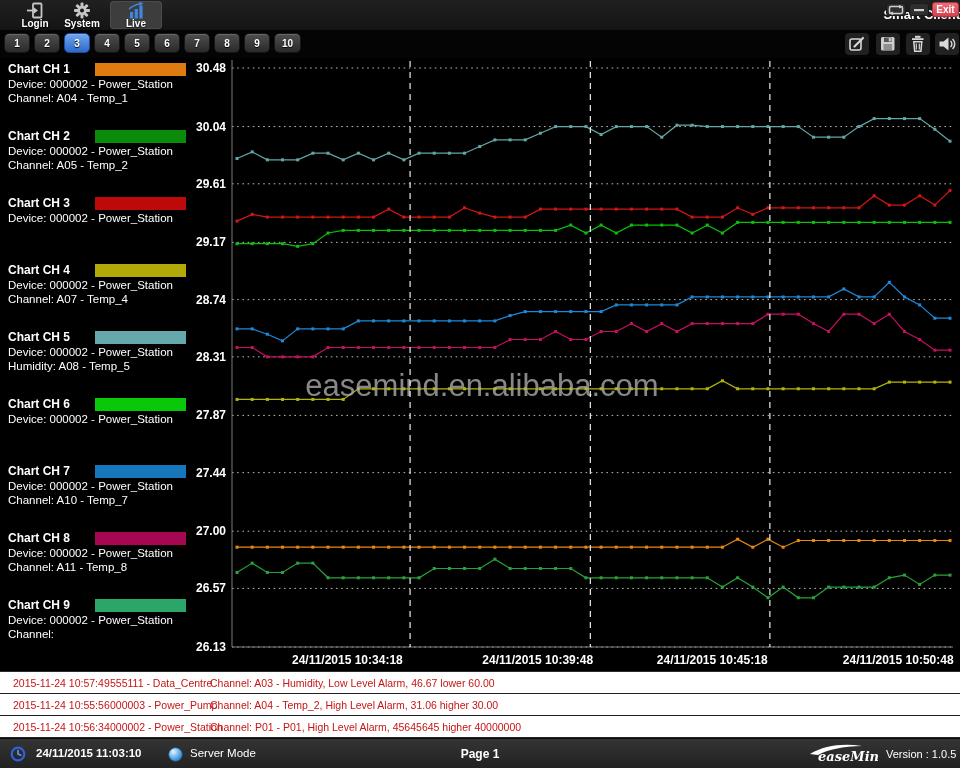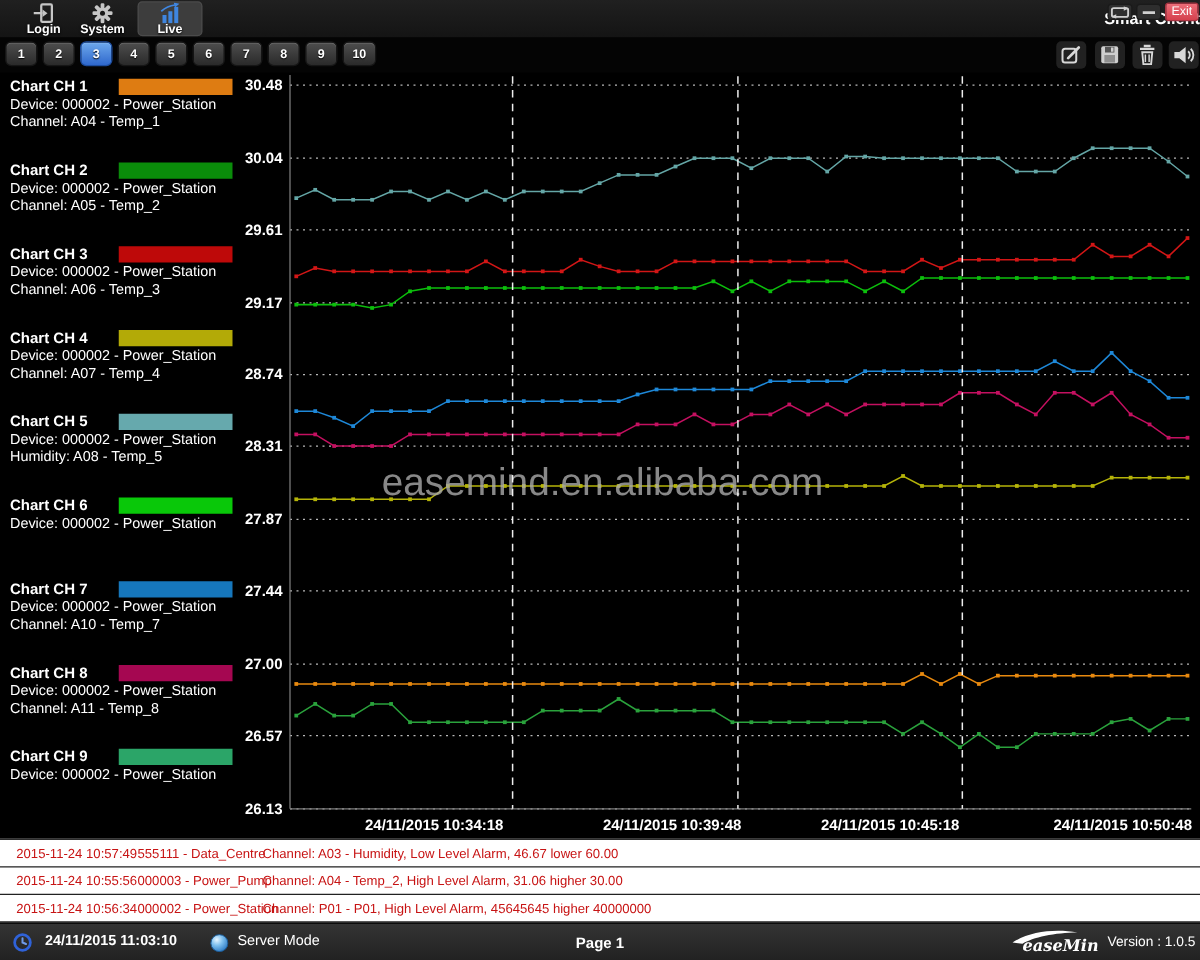--- a/index.html
+++ b/index.html
@@ -7,21 +7,21 @@
   .app{position:relative;width:960px;height:768px;background:#000;}
 
   
   .topbar{position:absolute;left:0;top:0;width:960px;height:30px;background:linear-gradient(#202020,#141414);}
   .nav-btn{position:absolute;top:1px;height:28px;display:flex;flex-direction:column;align-items:center;cursor:pointer;border-radius:4px;}
   .nav-btn .ic{height:17px;margin-top:1px;}
   .nav-lbl{font-size:10px;font-weight:bold;color:#fff;line-height:10px;text-shadow:0 1px 2px #000;}
   .nav-btn.active{background:#3d3d3d;box-shadow:inset 0 0 0 1px #4b4b4b;}
   .title{position:absolute;left:0;right:0;top:7px;text-align:right;color:#fff;font-size:13px;font-weight:bold;pointer-events:none;}
   .winbtn{position:absolute;border-radius:3px;background:#2e2e2e;border:1px solid #1a1a1a;display:flex;align-items:center;justify-content:center;cursor:pointer;box-sizing:border-box;}
-  .winbtn.exit{background:linear-gradient(#ee6d78,#d4414e);border:1px solid #a83341;color:#fff;font-size:10px;font-weight:normal;}
+  .winbtn.exit{background:linear-gradient(#ee6d78,#d4414e);border:1px solid #a83341;color:#fff;font-size:10px;font-weight:bold;}
 
   
   .tabbar{position:absolute;left:0;top:30px;width:960px;height:28px;background:#040404;}
   .tab{position:absolute;top:3px;width:26px;height:20px;border-radius:5px;background:linear-gradient(#4e4e4e,#2a2a2a);border:1px solid #161616;color:#fff;font-size:10px;font-weight:bold;display:flex;align-items:center;justify-content:center;box-shadow:inset 0 1px 0 rgba(255,255,255,.14);cursor:pointer;box-sizing:border-box;text-shadow:0 1px 1px #000;}
   .tab.active{background:linear-gradient(#6da8ec,#2f68cd);border-color:#1c4c9e;}
   .toolbtn{position:absolute;top:3px;width:24px;height:22px;border-radius:4px;background:#212121;display:flex;align-items:center;justify-content:center;cursor:pointer;}
 
   
   .ch{position:absolute;left:8px;width:224px;height:62px;}
   .ch-title{font-size:12px;font-weight:bold;color:#fff;line-height:15px;}
@@ -161,21 +161,20 @@
   <div class="ch" style="top:129px">
     <div class="ch-title">Chart CH 2</div>
     <div class="ch-swatch" style="background: rgb(10, 140, 10);"></div>
     <div class="ch-line">Device: 000002 - Power_Station</div>
     <div class="ch-line">Channel: A05 - Temp_2</div>
   </div>
   <div class="ch" style="top:196px">
     <div class="ch-title">Chart CH 3</div>
     <div class="ch-swatch" style="background: rgb(190, 9, 9);"></div>
     <div class="ch-line">Device: 000002 - Power_Station</div>
-    <div class="ch-line">Channel: A06 - Temp_3</div>
   </div>
   <div class="ch" style="top:263px">
     <div class="ch-title">Chart CH 4</div>
     <div class="ch-swatch" style="background: rgb(179, 170, 7);"></div>
     <div class="ch-line">Device: 000002 - Power_Station</div>
     <div class="ch-line">Channel: A07 - Temp_4</div>
   </div>
   <div class="ch" style="top:330px">
     <div class="ch-title">Chart CH 5</div>
     <div class="ch-swatch" style="background: rgb(102, 169, 173);"></div>
@@ -196,20 +195,21 @@
   <div class="ch" style="top:531px">
     <div class="ch-title">Chart CH 8</div>
     <div class="ch-swatch" style="background: rgb(165, 7, 81);"></div>
     <div class="ch-line">Device: 000002 - Power_Station</div>
     <div class="ch-line">Channel: A11 - Temp_8</div>
   </div>
   <div class="ch" style="top:598px">
     <div class="ch-title">Chart CH 9</div>
     <div class="ch-swatch" style="background: rgb(43, 165, 104);"></div>
     <div class="ch-line">Device: 000002 - Power_Station</div>
+    <div class="ch-line">Channel:</div>
   </div>
 
   <svg id="chart-svg" width="765" height="613" viewBox="0 0 765 613">
       <line x1="37" y1="10" x2="758" y2="10" stroke="#d9d9d9" stroke-width="1" stroke-dasharray="1.6 3.6" opacity="0.85"></line>
       <text x="31" y="14" text-anchor="end" fill="#fff" font-size="12" font-weight="bold">30.48</text>
       <line x1="37" y1="68.56551724137947" x2="758" y2="68.56551724137947" stroke="#d9d9d9" stroke-width="1" stroke-dasharray="1.6 3.6" opacity="0.85"></line>
       <text x="31" y="72.56551724137947" text-anchor="end" fill="#fff" font-size="12" font-weight="bold">30.04</text>
       <line x1="37" y1="125.8000000000001" x2="758" y2="125.8000000000001" stroke="#d9d9d9" stroke-width="1" stroke-dasharray="1.6 3.6" opacity="0.85"></line>
       <text x="31" y="129.8000000000001" text-anchor="end" fill="#fff" font-size="12" font-weight="bold">29.61</text>
       <line x1="37" y1="184.36551724137908" x2="758" y2="184.36551724137908" stroke="#d9d9d9" stroke-width="1" stroke-dasharray="1.6 3.6" opacity="0.85"></line>

